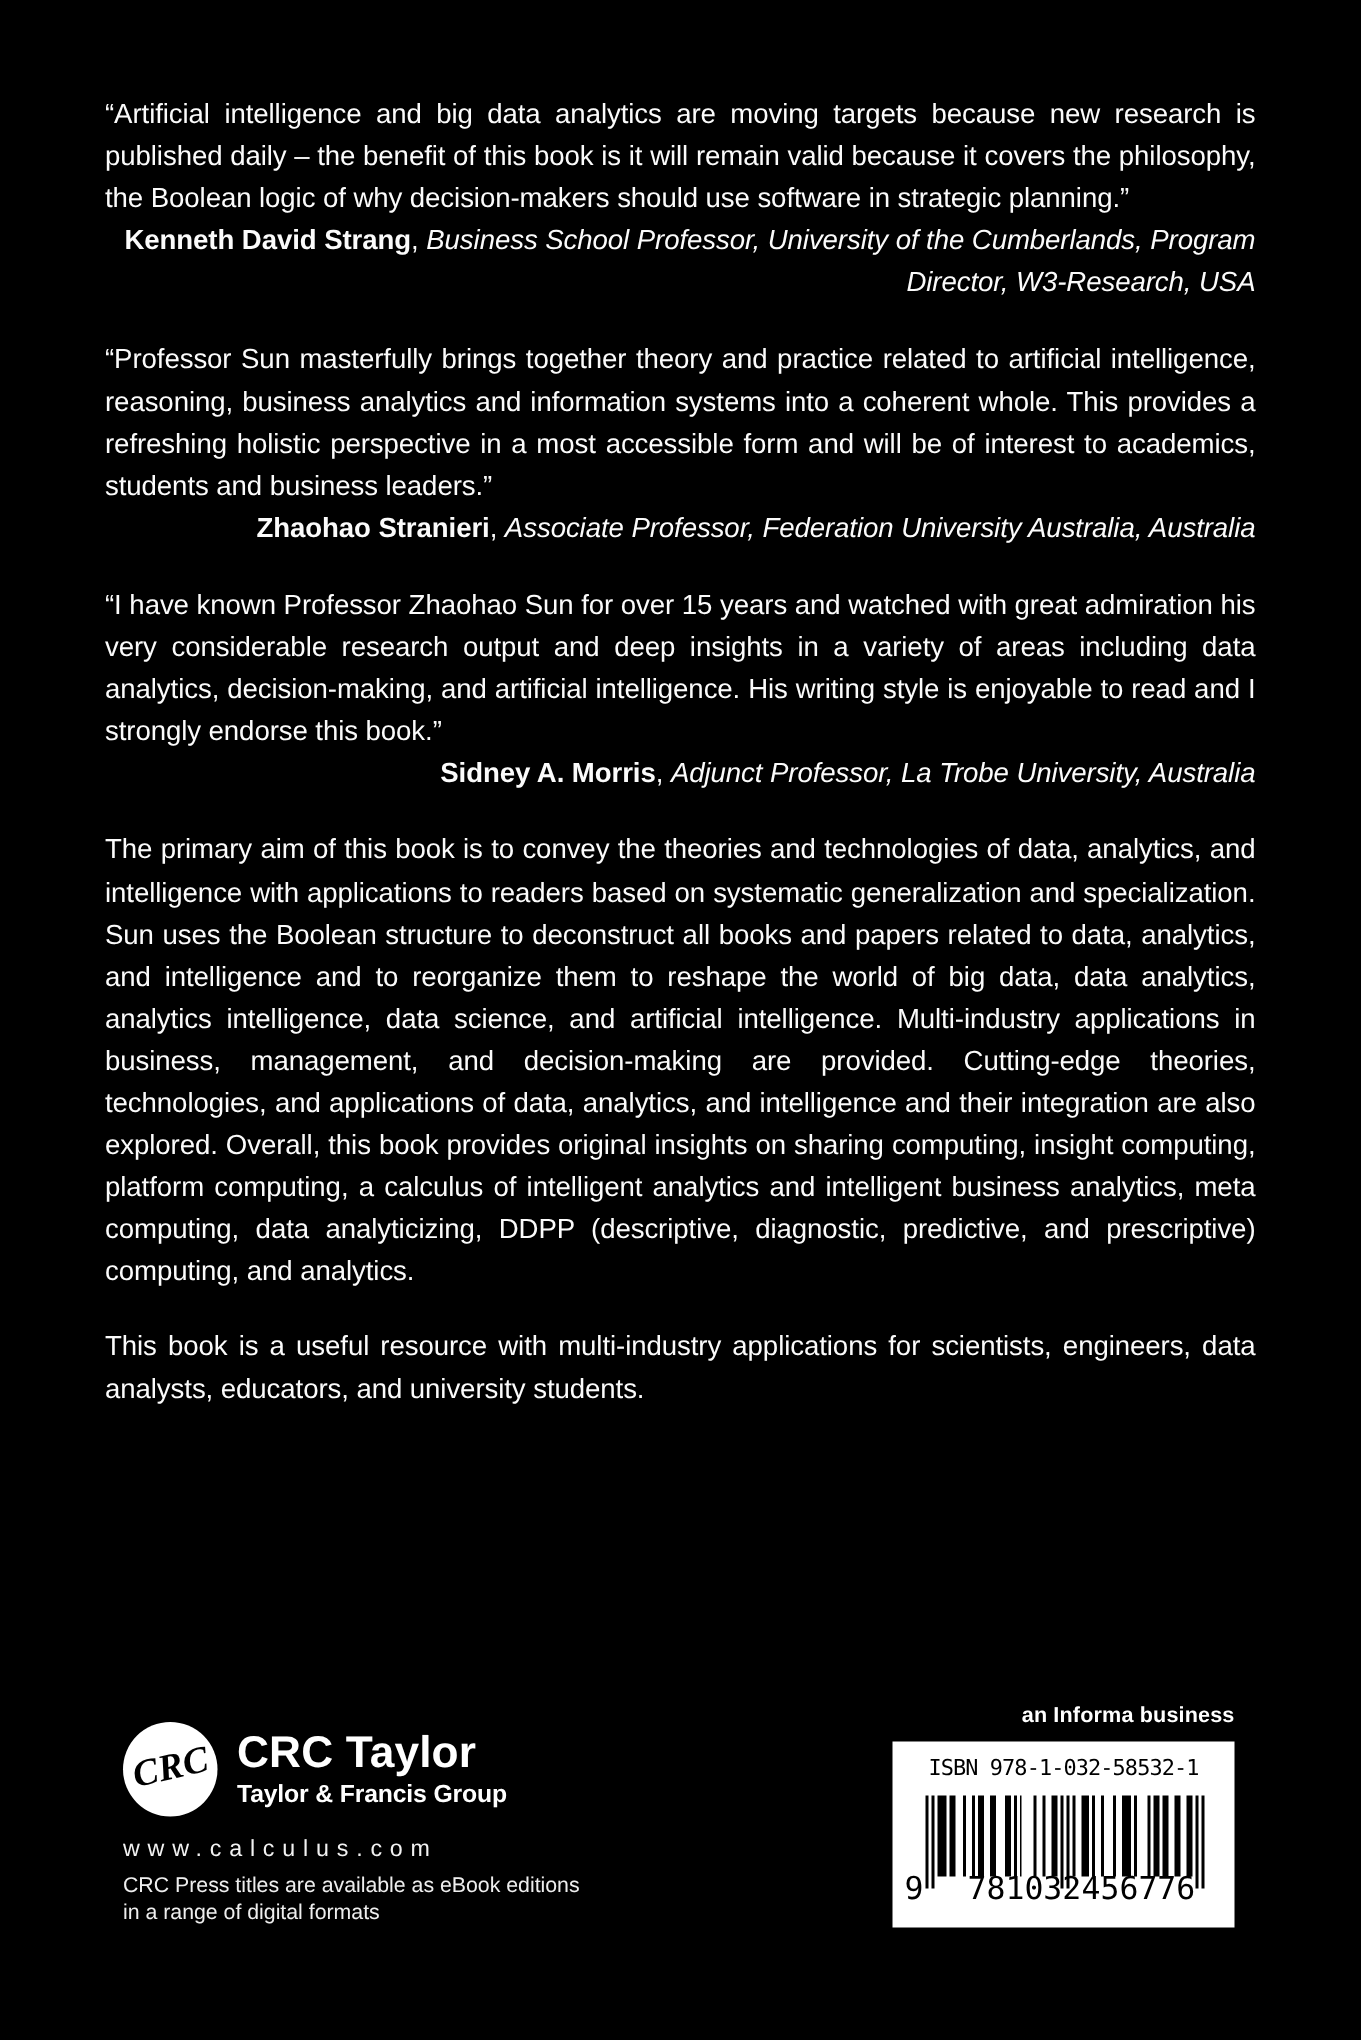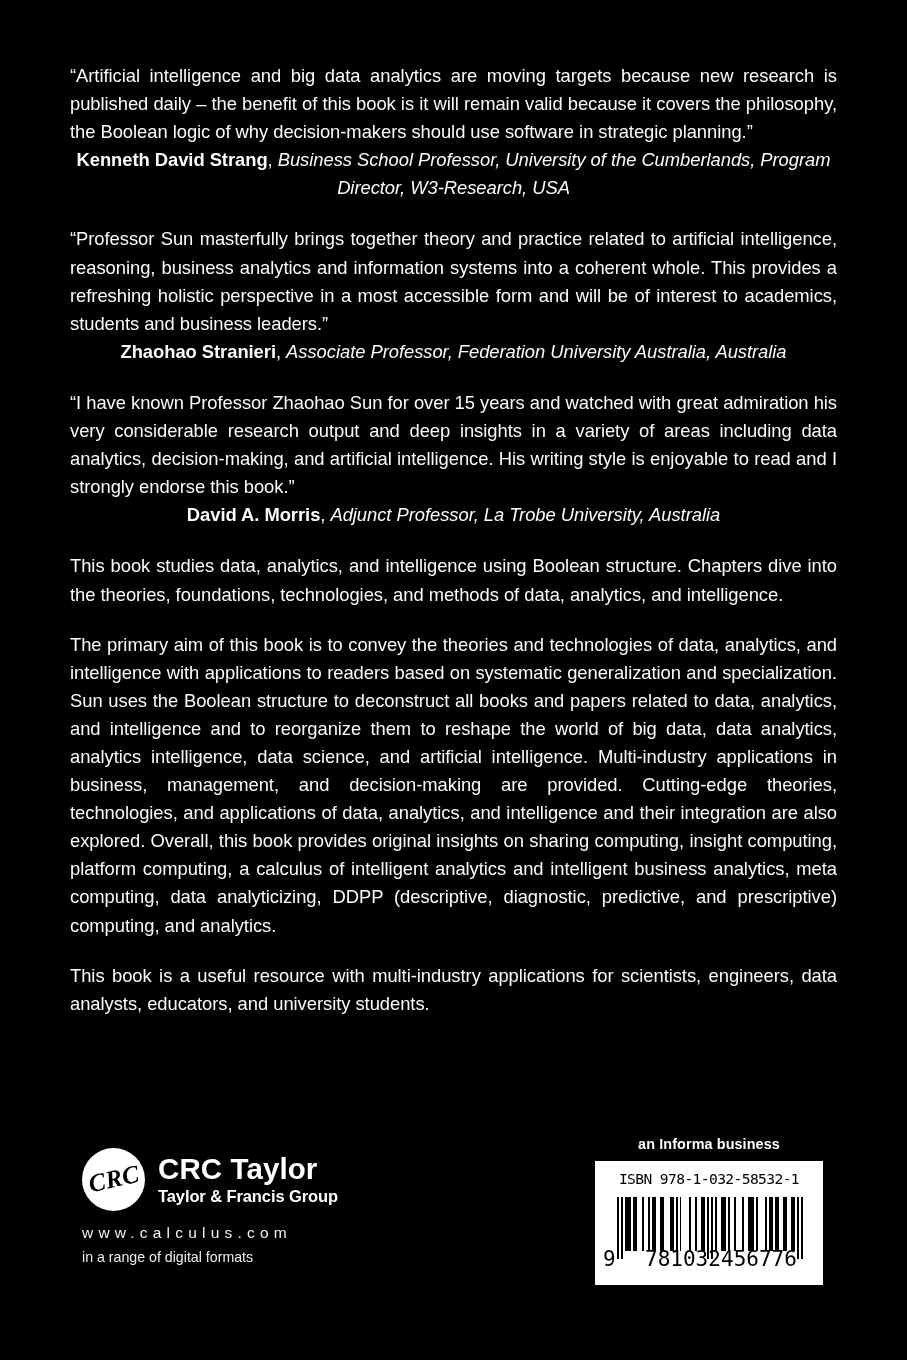--- a/index.html
+++ b/index.html
@@ -40,21 +40,21 @@
     color: #fbfbfb;
   }
 
   .blurb {
     margin-bottom: 23px;
   }
   .blurb .quote {
     text-align: justify;
   }
   .blurb .attrib {
-    text-align: center;
+    text-align: right;
   }
   .attrib .person {
     font-weight: bold;
   }
   .attrib .role {
     font-style: italic;
   }
 
   .desc {
     margin-bottom: 22px;
@@ -136,21 +136,21 @@
     line-height: 17.5px;
     color: #eeeeee;
   }
 
   
   .informa {
     position: absolute;
     left: 595px;
     top: 8px;
     width: 228px;
-    text-align: center;
+    text-align: right;
     font-size: 14.4px;
     font-weight: bold;
     letter-spacing: 0.1px;
     color: #ffffff;
   }
   .barcode-box {
     position: absolute;
     left: 595px;
     top: 33px;
     width: 228px;
@@ -226,43 +226,43 @@
       <p class="attrib"><span class="person">Kenneth David Strang</span><span>, </span><span class="role">Business School Professor, University of the Cumberlands, Program Director, W3-Research, USA</span></p>
     </div>
 
     <div class="blurb">
       <p class="quote">“Professor Sun masterfully brings together theory and practice related to artificial intelligence, reasoning, business analytics and information systems into a coherent whole. This provides a refreshing holistic perspective in a most accessible form and will be of interest to academics, students and business leaders.”</p>
       <p class="attrib"><span class="person">Zhaohao Stranieri</span><span>, </span><span class="role">Associate Professor, Federation University Australia, Australia</span></p>
     </div>
 
     <div class="blurb">
       <p class="quote">“I have known Professor Zhaohao Sun for over 15 years and watched with great admiration his very considerable research output and deep insights in a variety of areas including data analytics, decision-making, and artificial intelligence. His writing style is enjoyable to read and I strongly endorse this book.”</p>
-      <p class="attrib"><span class="person">David A. Morris</span><span>, </span><span class="role">Adjunct Professor, La Trobe University, Australia</span></p>
-    </div>
-
-    <p class="desc">This book studies data, analytics, and intelligence using Boolean structure. Chapters dive into the theories, foundations, technologies, and methods of data, analytics, and intelligence.</p>
+      <p class="attrib"><span class="person">Sidney A. Morris</span><span>, </span><span class="role">Adjunct Professor, La Trobe University, Australia</span></p>
+    </div>
+
     <p class="desc">The primary aim of this book is to convey the theories and technologies of data, analytics, and intelligence with applications to readers based on systematic generalization and specialization. Sun uses the Boolean structure to deconstruct all books and papers related to data, analytics, and intelligence and to reorganize them to reshape the world of big data, data analytics, analytics intelligence, data science, and artificial intelligence. Multi-industry applications in business, management, and decision-making are provided. Cutting-edge theories, technologies, and applications of data, analytics, and intelligence and their integration are also explored. Overall, this book provides original insights on sharing computing, insight computing, platform computing, a calculus of intelligent analytics and intelligent business analytics, meta computing, data analyticizing, DDPP (descriptive, diagnostic, predictive, and prescriptive) computing, and analytics.</p>
     <p class="desc">This book is a useful resource with multi-industry applications for scientists, engineers, data analysts, educators, and university students.</p>
 
   </div>
 
   <div class="footer">
 
     <div class="crc-block">
       <div class="crc-logo-row">
         <div class="crc-circle">
           <span class="crc-mark">CRC</span>
         </div>
         <div class="crc-words">
           <div class="crc-press">CRC Taylor</div>
           <div class="crc-tf">Taylor &amp; Francis Group</div>
         </div>
       </div>
       <div class="routledge">www.calculus.com</div>
       <div class="ebook-note">
+        <div>CRC Press titles are available as eBook editions</div>
         <div>in a range of digital formats</div>
       </div>
     </div>
 
     <div class="informa">an Informa business</div>
 
     <div class="barcode-box">
       <div class="isbn-line">ISBN 978-1-032-58532-1</div>
       <div class="bars">
           <span class="b tall" style="width: 1.96px;"></span>

